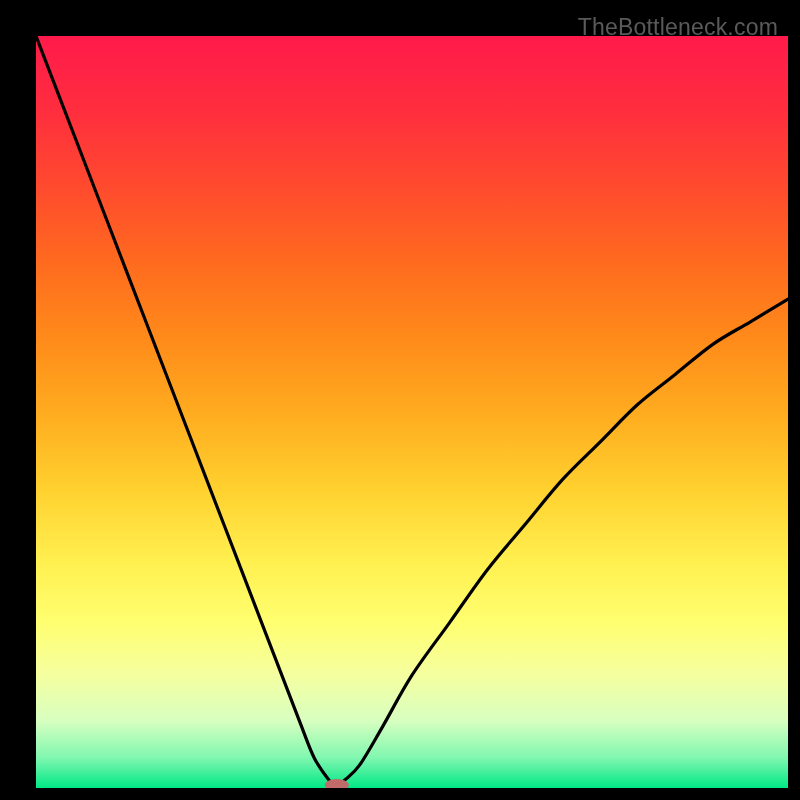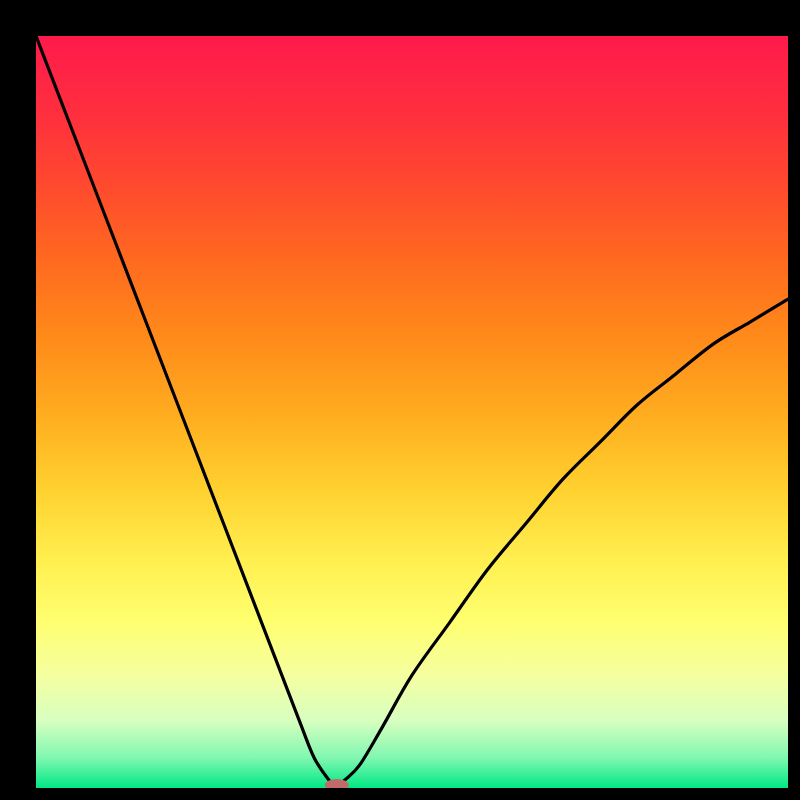--- a/index.html
+++ b/index.html
@@ -34,20 +34,21 @@
     color: #5a5a5a;
     letter-spacing: 0.2px;
     font-weight: 500;
   }
   svg { display: block; }
 </style>
 </head>
 <body>
 
 <div class="frame">
+  <div class="watermark">TheBottleneck.com</div>
   <div class="plot">
     <svg id="chart-svg" width="752" height="752" viewBox="0 0 752 752">
       <defs>
         <linearGradient id="bg-grad" x1="0" y1="0" x2="0" y2="1">
             <stop offset="0%" stop-color="#ff1a4b"></stop>
             <stop offset="10%" stop-color="#ff2e3e"></stop>
             <stop offset="20%" stop-color="#ff4a2e"></stop>
             <stop offset="30%" stop-color="#ff6a1f"></stop>
             <stop offset="40%" stop-color="#ff8a1a"></stop>
             <stop offset="50%" stop-color="#ffab1f"></stop>

